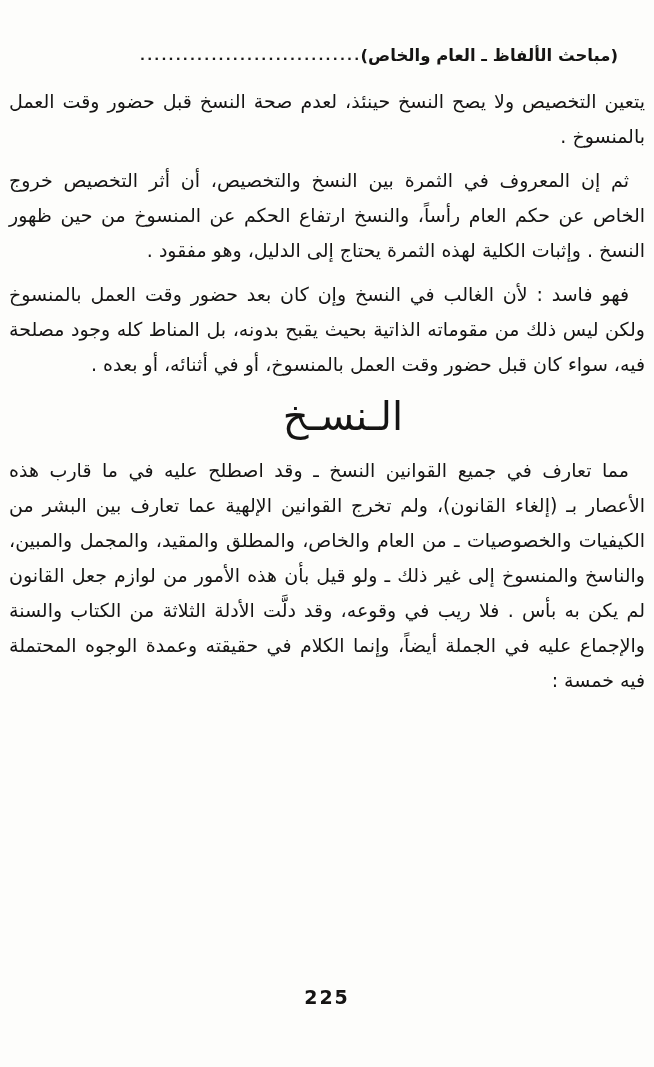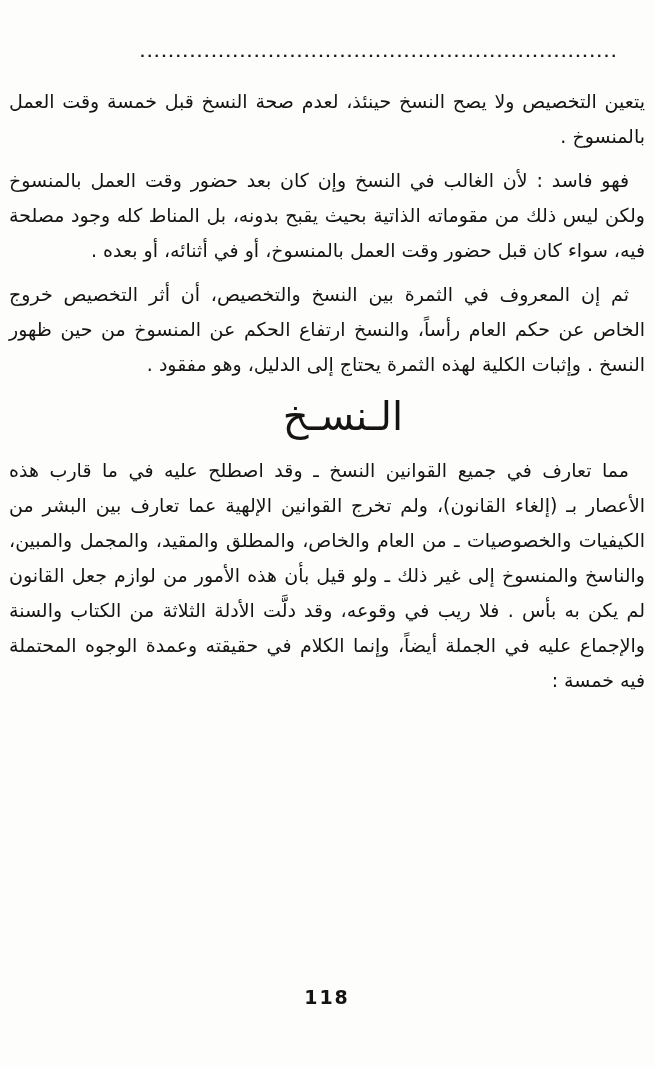--- a/index.html
+++ b/index.html
@@ -86,35 +86,36 @@
     letter-spacing: 2px;
     direction: rtl;
   }
 </style>
 </head>
 <body>
 
 <div class="page">
 
   <div class="running-header">
+    <span class="header-title">(مباحث الألفاظ ـ العام والخاص)</span>
     <span class="header-leader">...................................................................</span>
   </div>
 
   <div class="body-text">
 
-    <p class="no-indent">يتعين التخصيص ولا يصح النسخ حينئذ، لعدم صحة النسخ قبل خمسة وقت العمل بالمنسوخ .</p>
+    <p class="no-indent">يتعين التخصيص ولا يصح النسخ حينئذ، لعدم صحة النسخ قبل حضور وقت العمل بالمنسوخ .</p>
+
+    <p>ثم إن المعروف في الثمرة بين النسخ والتخصيص، أن أثر التخصيص خروج الخاص عن حكم العام رأساً، والنسخ ارتفاع الحكم عن المنسوخ من حين ظهور النسخ . وإثبات الكلية لهذه الثمرة يحتاج إلى الدليل، وهو مفقود .</p>
 
     <p>فهو فاسد : لأن الغالب في النسخ وإن كان بعد حضور وقت العمل بالمنسوخ ولكن ليس ذلك من مقوماته الذاتية بحيث يقبح بدونه، بل المناط كله وجود مصلحة فيه، سواء كان قبل حضور وقت العمل بالمنسوخ، أو في أثنائه، أو بعده .</p>
-
-    <p>ثم إن المعروف في الثمرة بين النسخ والتخصيص، أن أثر التخصيص خروج الخاص عن حكم العام رأساً، والنسخ ارتفاع الحكم عن المنسوخ من حين ظهور النسخ . وإثبات الكلية لهذه الثمرة يحتاج إلى الدليل، وهو مفقود .</p>
 
 
     <div class="section-heading">الـنسـخ</div>
 
     <p>مما تعارف في جميع القوانين النسخ ـ وقد اصطلح عليه في ما قارب هذه الأعصار بـ (إلغاء القانون)، ولم تخرج القوانين الإلهية عما تعارف بين البشر من الكيفيات والخصوصيات ـ من العام والخاص، والمطلق والمقيد، والمجمل والمبين، والناسخ والمنسوخ إلى غير ذلك ـ ولو قيل بأن هذه الأمور من لوازم جعل القانون لم يكن به بأس . فلا ريب في وقوعه، وقد دلَّت الأدلة الثلاثة من الكتاب والسنة والإجماع عليه في الجملة أيضاً، وإنما الكلام في حقيقته وعمدة الوجوه المحتملة فيه خمسة :</p>
 
 
 
   </div>
 
-  <div class="page-number">118</div>
+  <div class="page-number">225</div>
 
 </div>
 
 </body></html>

